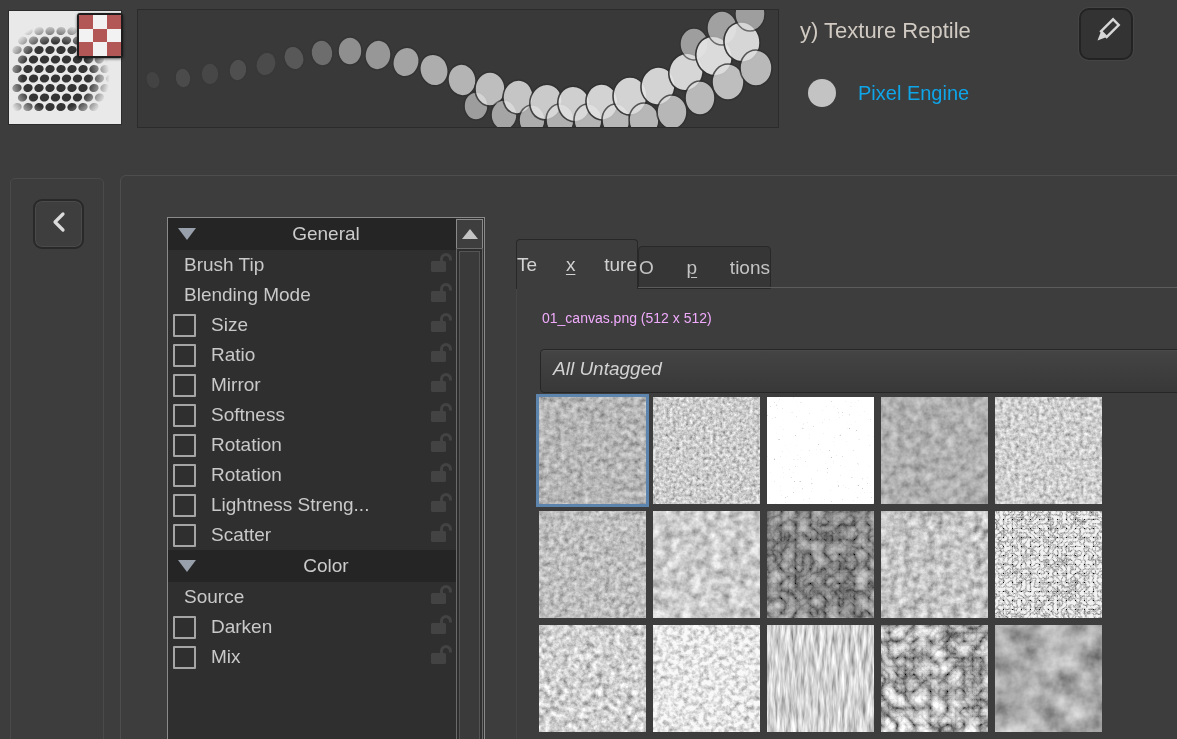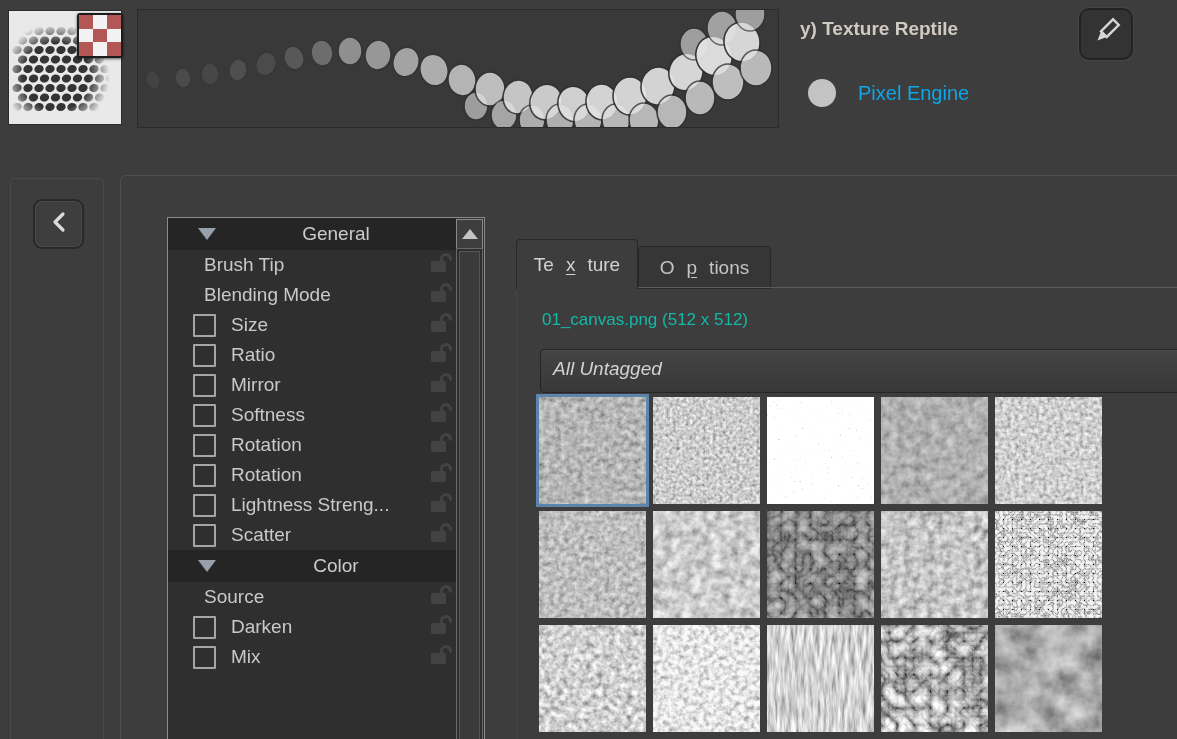--- a/index.html
+++ b/index.html
@@ -15,21 +15,21 @@
   #preset-thumb{left:8px;top:10px;width:112px;height:113px;background:#e9e9e9;border:1px solid #2c2c2c;}
   #dirty-badge{
     position:absolute;left:68px;top:2px;width:42px;height:41px;
     border:2px solid #1c1c1c;border-radius:3px;box-shadow:0 1px 3px rgba(0,0,0,.6);
     display:grid;grid-template-columns:repeat(3,1fr);grid-template-rows:repeat(3,1fr);overflow:hidden;
   }
   #dirty-badge .cr{background:#b25656;} #dirty-badge .cw{background:#f2f2f2;}
 
   #stroke-preview{left:137px;top:9px;width:640px;height:117px;background:#393939;border:1px solid #2b2b2b;}
 
-  #preset-title{left:800px;top:18px;font-size:19px;font-weight:bold;color:#d0cac2;}
+  #preset-title{left:800px;top:18px;font-size:22px;font-weight:normal;color:#d0cac2;}
   #edit-btn{
     left:1079px;top:8px;width:50px;height:48px;border-radius:10px;
     background:#333333;border:2px solid #232323;box-shadow:0 0 0 1px #454545;
     display:flex;align-items:center;justify-content:center;cursor:pointer;
   }
   #engine-dot{left:808px;top:79px;width:28px;height:28px;border-radius:50%;background:#c3c3c3;}
   #engine-label{left:858px;top:82px;font-size:20px;color:#0ea5e9;}
 
   
   #collapse-panel{left:10px;top:178px;width:92px;height:570px;border:1px solid #4a4a4a;border-radius:5px;}
@@ -38,46 +38,46 @@
     background:#3e3e3e;border:2px solid #292929;box-shadow:0 0 0 1px #4a4a4a inset;
     display:flex;align-items:center;justify-content:center;cursor:pointer;
   }
 
   
   #main-panel{left:120px;top:175px;width:1062px;height:574px;border:1px solid #4e4e4e;border-radius:6px;}
 
   
   #param-list{position:absolute;left:46px;top:41px;width:316px;height:532px;background:#2f2f2f;border:1px solid #8a8a8a;overflow:hidden;}
   #param-rows{position:absolute;left:0;top:0;width:288px;}
-  .prow{display:flex;align-items:center;height:30px;position:relative;color:#c9c9c9;font-size:19px;cursor:pointer;padding-left:20px;}
+  .prow{display:flex;align-items:center;height:30px;position:relative;color:#c9c9c9;font-size:19px;cursor:pointer;}
   .prow .plabel{white-space:nowrap;overflow:hidden;}
   .prow.section{height:32px;background:#252525;}
   .prow.section .plabel{flex:1;text-align:center;color:#cccccc;}
   .tri{width:0;height:0;border-left:9px solid transparent;border-right:9px solid transparent;border-top:12px solid #98a0ac;margin-left:10px;}
   .prow.item .plabel{margin-left:16px;}
   .pcheck{width:19px;height:19px;border:2px solid #a5a5a5;border-radius:1px;margin-left:5px;margin-right:15px;flex:none;background:transparent;}
   .plock{margin-left:auto;margin-right:3px;flex:none;opacity:.85;}
 
   
   #plist-scrollbar{position:absolute;top:1px;right:1px;bottom:1px;width:27px;background:#2e2e2e;}
   #plist-scroll-up{position:absolute;top:0;left:0;right:0;height:28px;background:#3e3e3e;border:1px solid #8a8a8a;display:flex;align-items:center;justify-content:center;cursor:pointer;}
   #plist-scroll-up .up-tri{width:0;height:0;border-left:8px solid transparent;border-right:8px solid transparent;border-bottom:10px solid #c4c4c4;}
   #plist-scroll-track{position:absolute;top:29px;bottom:0;left:0;right:0;border:1px solid #6a6a6a;background:#2e2e2e;}
   #plist-scroll-thumb{position:absolute;top:2px;bottom:2px;left:2px;right:2px;background:#3a3a3a;border:1px solid #555;}
 
   
-  .tab{position:absolute;display:flex;align-items:center;justify-content:center;font-size:19px;cursor:pointer;
+  .tab{position:absolute;display:flex;align-items:center;justify-content:space-between;font-size:19px;cursor:pointer;
        border:1px solid #282828;border-radius:4px 4px 0 0;gap:12px;}
   #tab-texture{left:395px;top:63px;width:120px;height:49px;background:#3d3d3d;border-bottom:none;color:#d2d2d2;z-index:3;}
   #tab-options{left:517px;top:70px;width:131px;height:41px;background:#363636;color:#c4c4c4;z-index:1;}
   .tab .mn{text-decoration:underline;text-underline-offset:3px;}
 
   
   #texture-pane{position:absolute;left:395px;top:111px;width:667px;height:462px;border-top:1px solid #5c5c5c;border-left:1px solid #454545;z-index:2;}
-  #texture-filename{position:absolute;left:25px;top:22px;font-size:17px;color:#14b8a6;}
+  #texture-filename{position:absolute;left:25px;top:22px;font-size:14px;color:#f0abfc;}
   #tag-combobox{
     position:absolute;left:23px;top:61px;width:642px;height:42px;border-radius:4px;
     border:1px solid #262626;background:linear-gradient(#444444,#383838);
     box-shadow:0 1px 0 #4a4a4a inset;cursor:pointer;
   }
   #tag-combobox .cb-text{position:absolute;left:12px;top:8px;font-size:19px;color:#d2d2d2;font-style:italic;}
 
   
   #texture-grid{position:absolute;left:22px;top:109px;width:569px;display:grid;grid-template-columns:repeat(5,107px);gap:7px 7px;}
   .tex-cell{width:107px;height:107px;background:#6f6f6f;overflow:hidden;cursor:pointer;}

